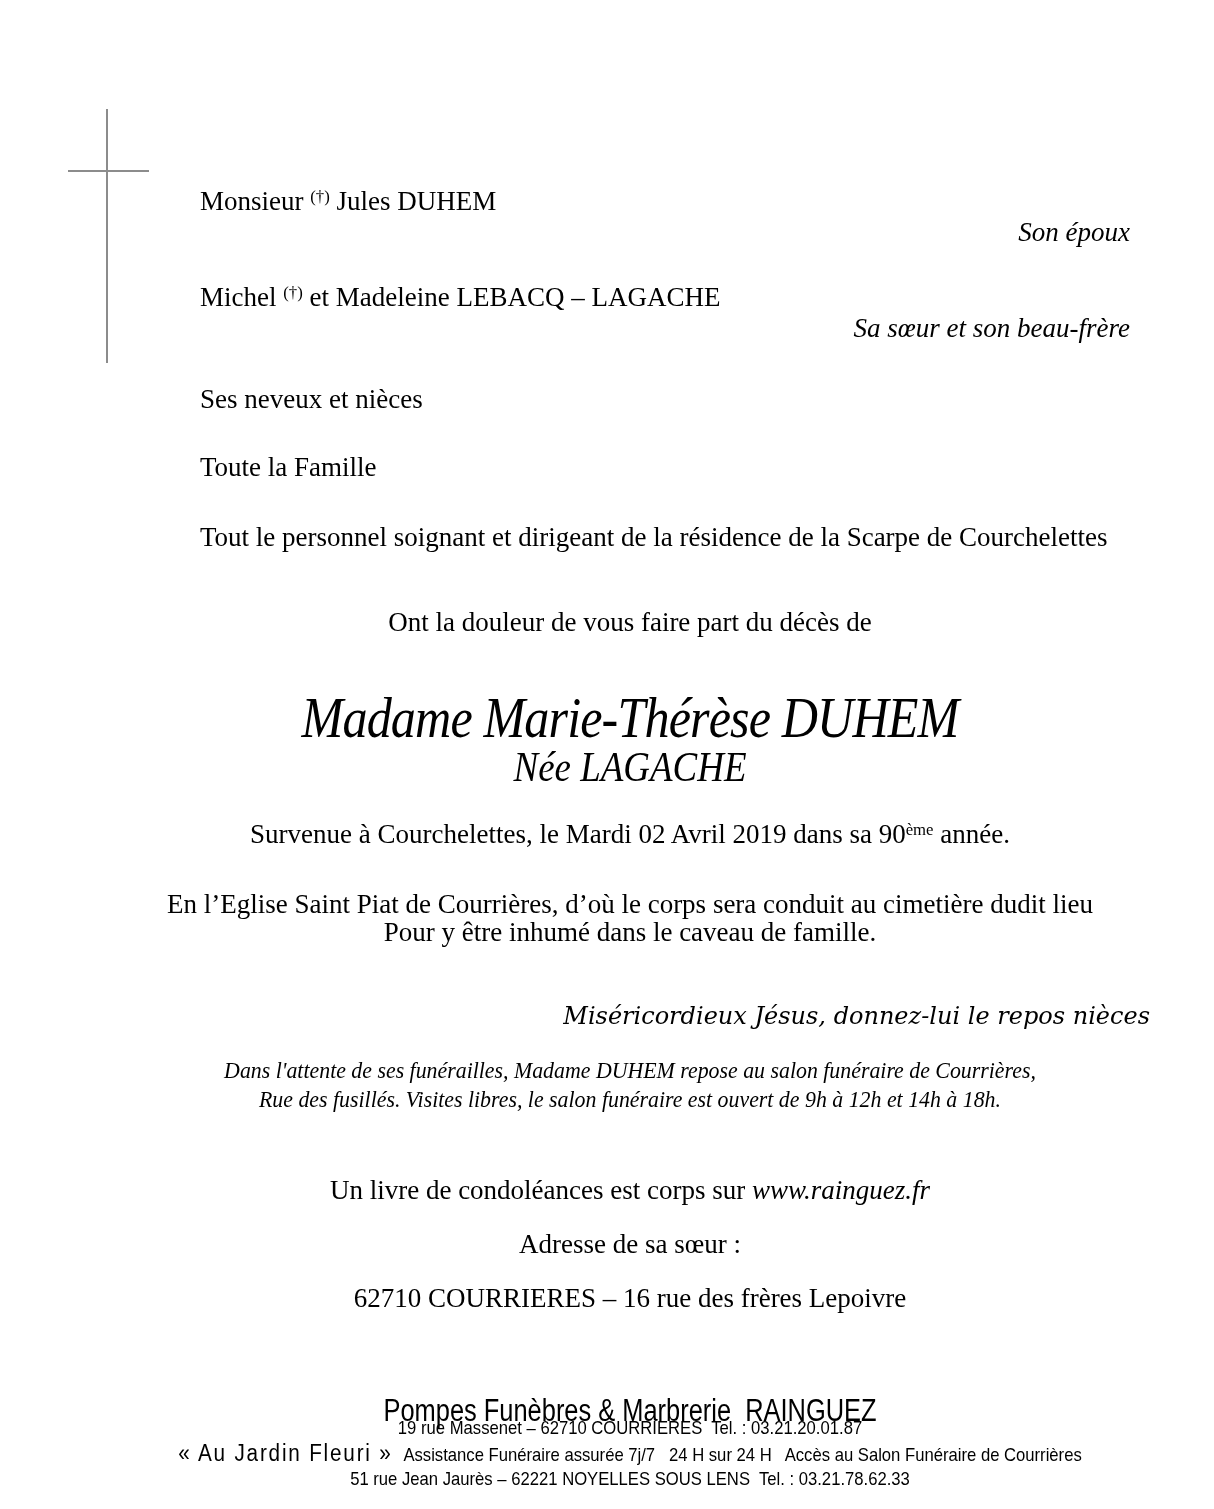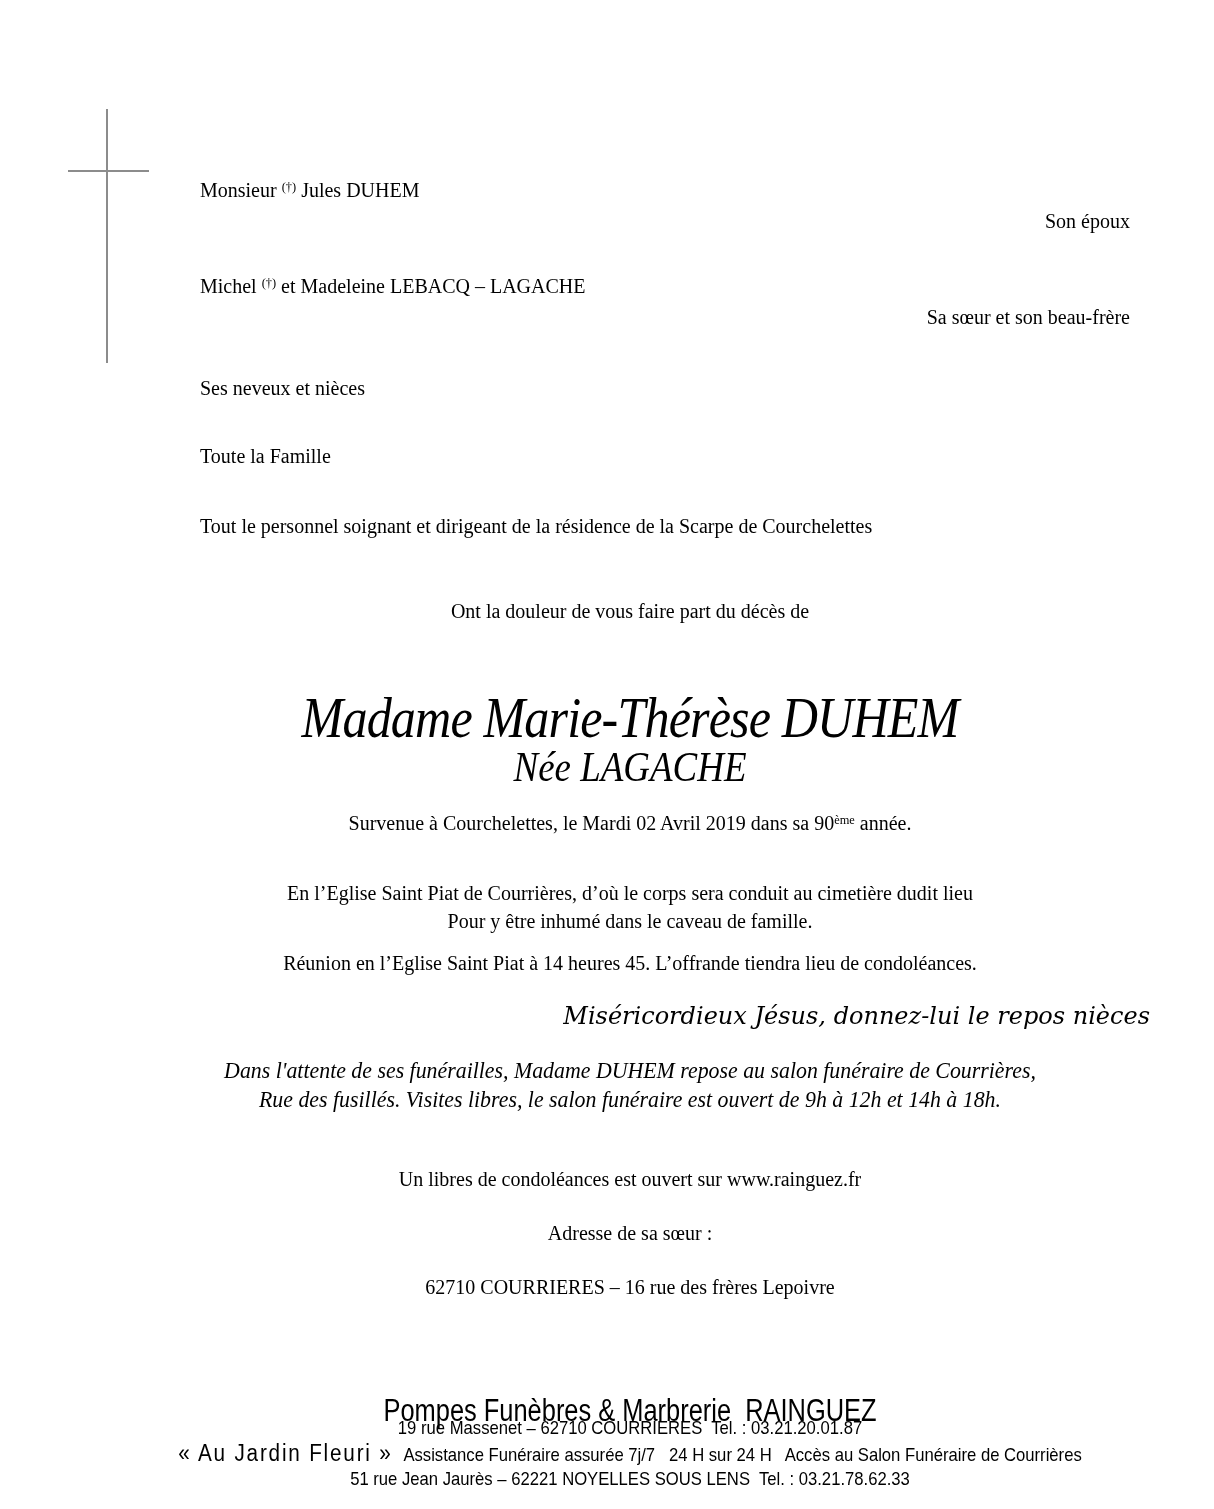--- a/index.html
+++ b/index.html
@@ -13,26 +13,26 @@
     height: 1509px;
     background: #ffffff;
     color: #000000;
     font-family: "Liberation Serif", serif;
     overflow: hidden;
   }
   .line {
     position: absolute;
     line-height: 1.2;
     white-space: pre-wrap;
-    font-size: 20px;
+    font-size: 27px;
   }
   .left-col   { left: 200px; }
   .right-col  { right: 84px; text-align: right; }
   .centered   { left: 46px; width: 1168px; text-align: center; }
-  .italic     { }
+  .italic     { font-style: italic; }
 
   .title-line {
     font-size: 57px;
     font-style: italic;
     transform: scaleX(0.88);
     letter-spacing: -1px;
     line-height: 1.15;
   }
   .subtitle-line {
     font-size: 42px;
@@ -106,28 +106,27 @@
 
   <p class="line centered title-line" style="top:628px">Madame Marie-Thérèse DUHEM</p>
 
   <p class="line centered subtitle-line" style="top:701px">Née LAGACHE</p>
 
   <p class="line centered" style="top:791px"><span>Survenue à Courchelettes, le Mardi 02 Avril 2019 dans sa 90</span><sup class="ord">ème</sup><span> année.</span></p>
 
   <p class="line centered" style="top:889px">Pour y être inhumé dans le caveau de famille.</p>
   <p class="line centered" style="top:861px">En l’Eglise Saint Piat de Courrières, d’où le corps sera conduit au cimetière dudit lieu</p>
 
-  <p class="line centered" style="top:931px">Réunion en l’Eglise Saint Piat à 14 heures 45. L’offrande tiendra lieu de condoléances.</p>
 
   <p class="line script-line" style="top:978px; right:64px; text-align:right;">Miséricordieux Jésus, donnez-lui le repos nièces</p>
 
   <p class="line centered repose" style="top:1034px">Dans l'attente de ses funérailles, Madame DUHEM repose au salon funéraire de Courrières,</p>
   <p class="line centered repose" style="top:1063px">Rue des fusillés. Visites libres, le salon funéraire est ouvert de 9h à 12h et 14h à 18h.</p>
 
-  <p class="line centered" style="top:1147px"><span>Un libres de condoléances est ouvert sur </span><span class="italic">www.rainguez.fr</span></p>
+  <p class="line centered" style="top:1147px"><span>Un livre de condoléances est corps sur </span><span class="italic">www.rainguez.fr</span></p>
 
   <p class="line centered" style="top:1201px">Adresse de sa sœur :</p>
   <p class="line centered" style="top:1255px">62710 COURRIERES – 16 rue des frères Lepoivre</p>
 
   <div>
     <p class="line centered footer-company" style="top:1363px">Pompes Funèbres &amp; Marbrerie  RAINGUEZ</p>
 
     <p class="line centered footer-small" style="top:1398px">19 rue Massenet – 62710 COURRIERES  Tel. : 03.21.20.01.87</p>
 
     <p class="line centered footer-small" style="top:1421px"><span class="brand-name">« Au Jardin Fleuri »</span><span class="services-text">Assistance Funéraire assurée 7j/7   24 H sur 24 H   Accès au Salon Funéraire de Courrières</span></p>

